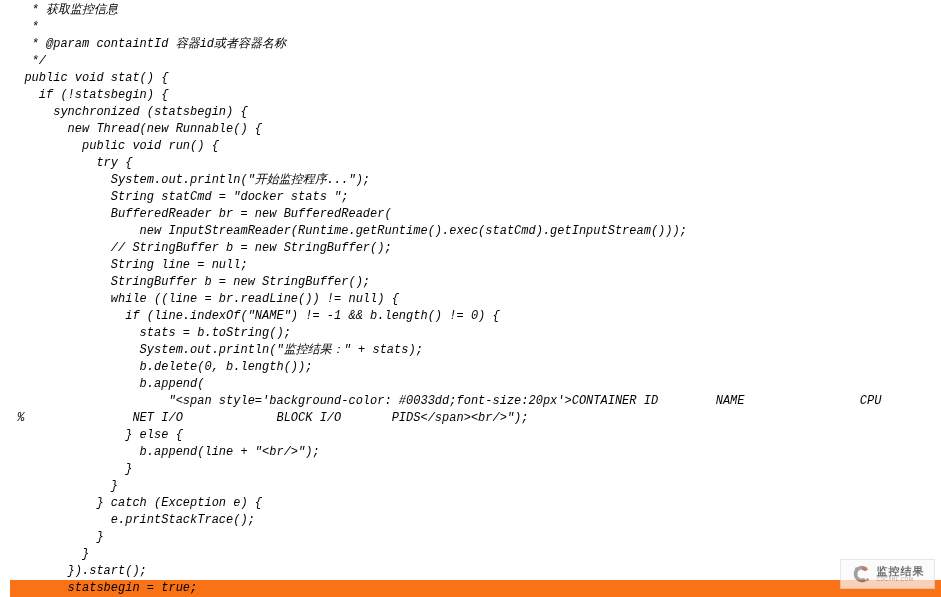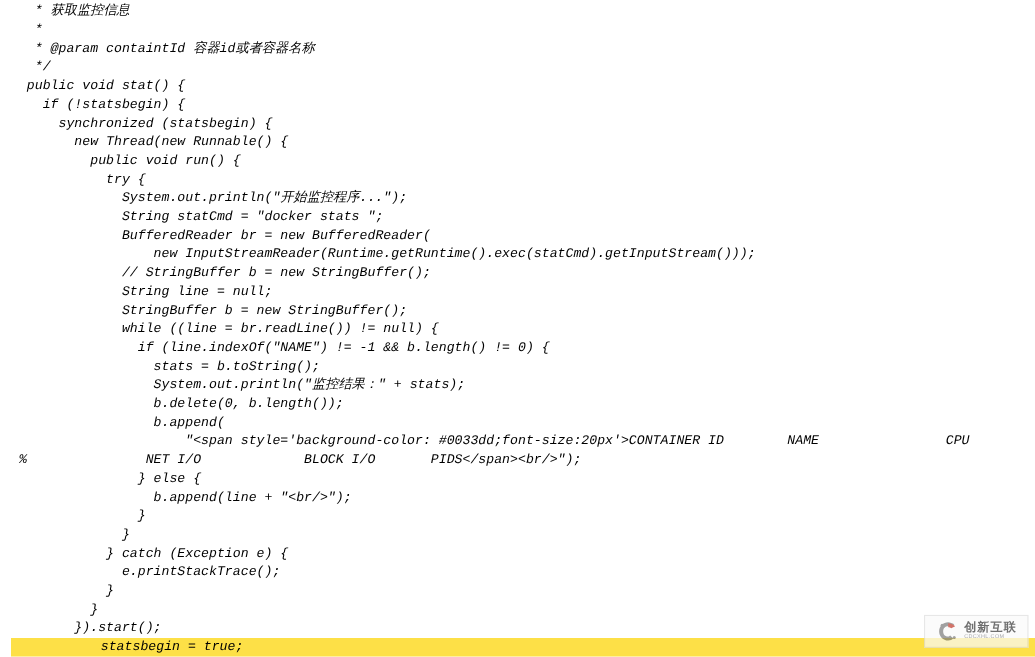--- a/index.html
+++ b/index.html
@@ -16,22 +16,21 @@
   }
   .code-area {
     padding: 2px 0 2px 10px;
     white-space: pre;
   }
   .line {
     white-space: pre;
     font-style: italic;
   }
   .line.highlight {
-    background: #fde047;
-    padding-left: 24px;
+    background: #f97316;
   }
   .watermark {
     position: absolute;
     right: 6px;
     bottom: 8px;
     width: 95px;
     height: 30px;
     border: 1px solid #ddd;
     background: #fafafa;
     display: flex;
@@ -72,16 +71,16 @@
 <div class="watermark">
   <div class="watermark-logo">
     <svg viewBox="0 0 24 24" width="22" height="22">
       <path d="M12 3 C7 3 3 7 3 12 C3 17 7 21 12 21 C14 21 16 20 17 19 L14 16 C13 17 12 17 12 17 C9 17 7 15 7 12 C7 9 9 7 12 7 C13 7 14 7.5 15 8 L18 5 C16 4 14 3 12 3 Z" fill="#7a7a7a"></path>
       <path d="M19 7 C17 5 14 4 12 4 L12 8 C13 8 14 8 15 9 Z" fill="#c0392b"></path>
       <circle cx="6" cy="6" r="1.5" fill="#7a7a7a"></circle>
       <circle cx="18" cy="18" r="1.5" fill="#7a7a7a"></circle>
     </svg>
   </div>
   <div class="watermark-text">
-    <span class="watermark-cn">创新互联</span>
+    <span class="watermark-cn">监控结果</span>
     <span class="watermark-en">CDCXHL.COM</span>
   </div>
 </div>
 
 </body></html>

